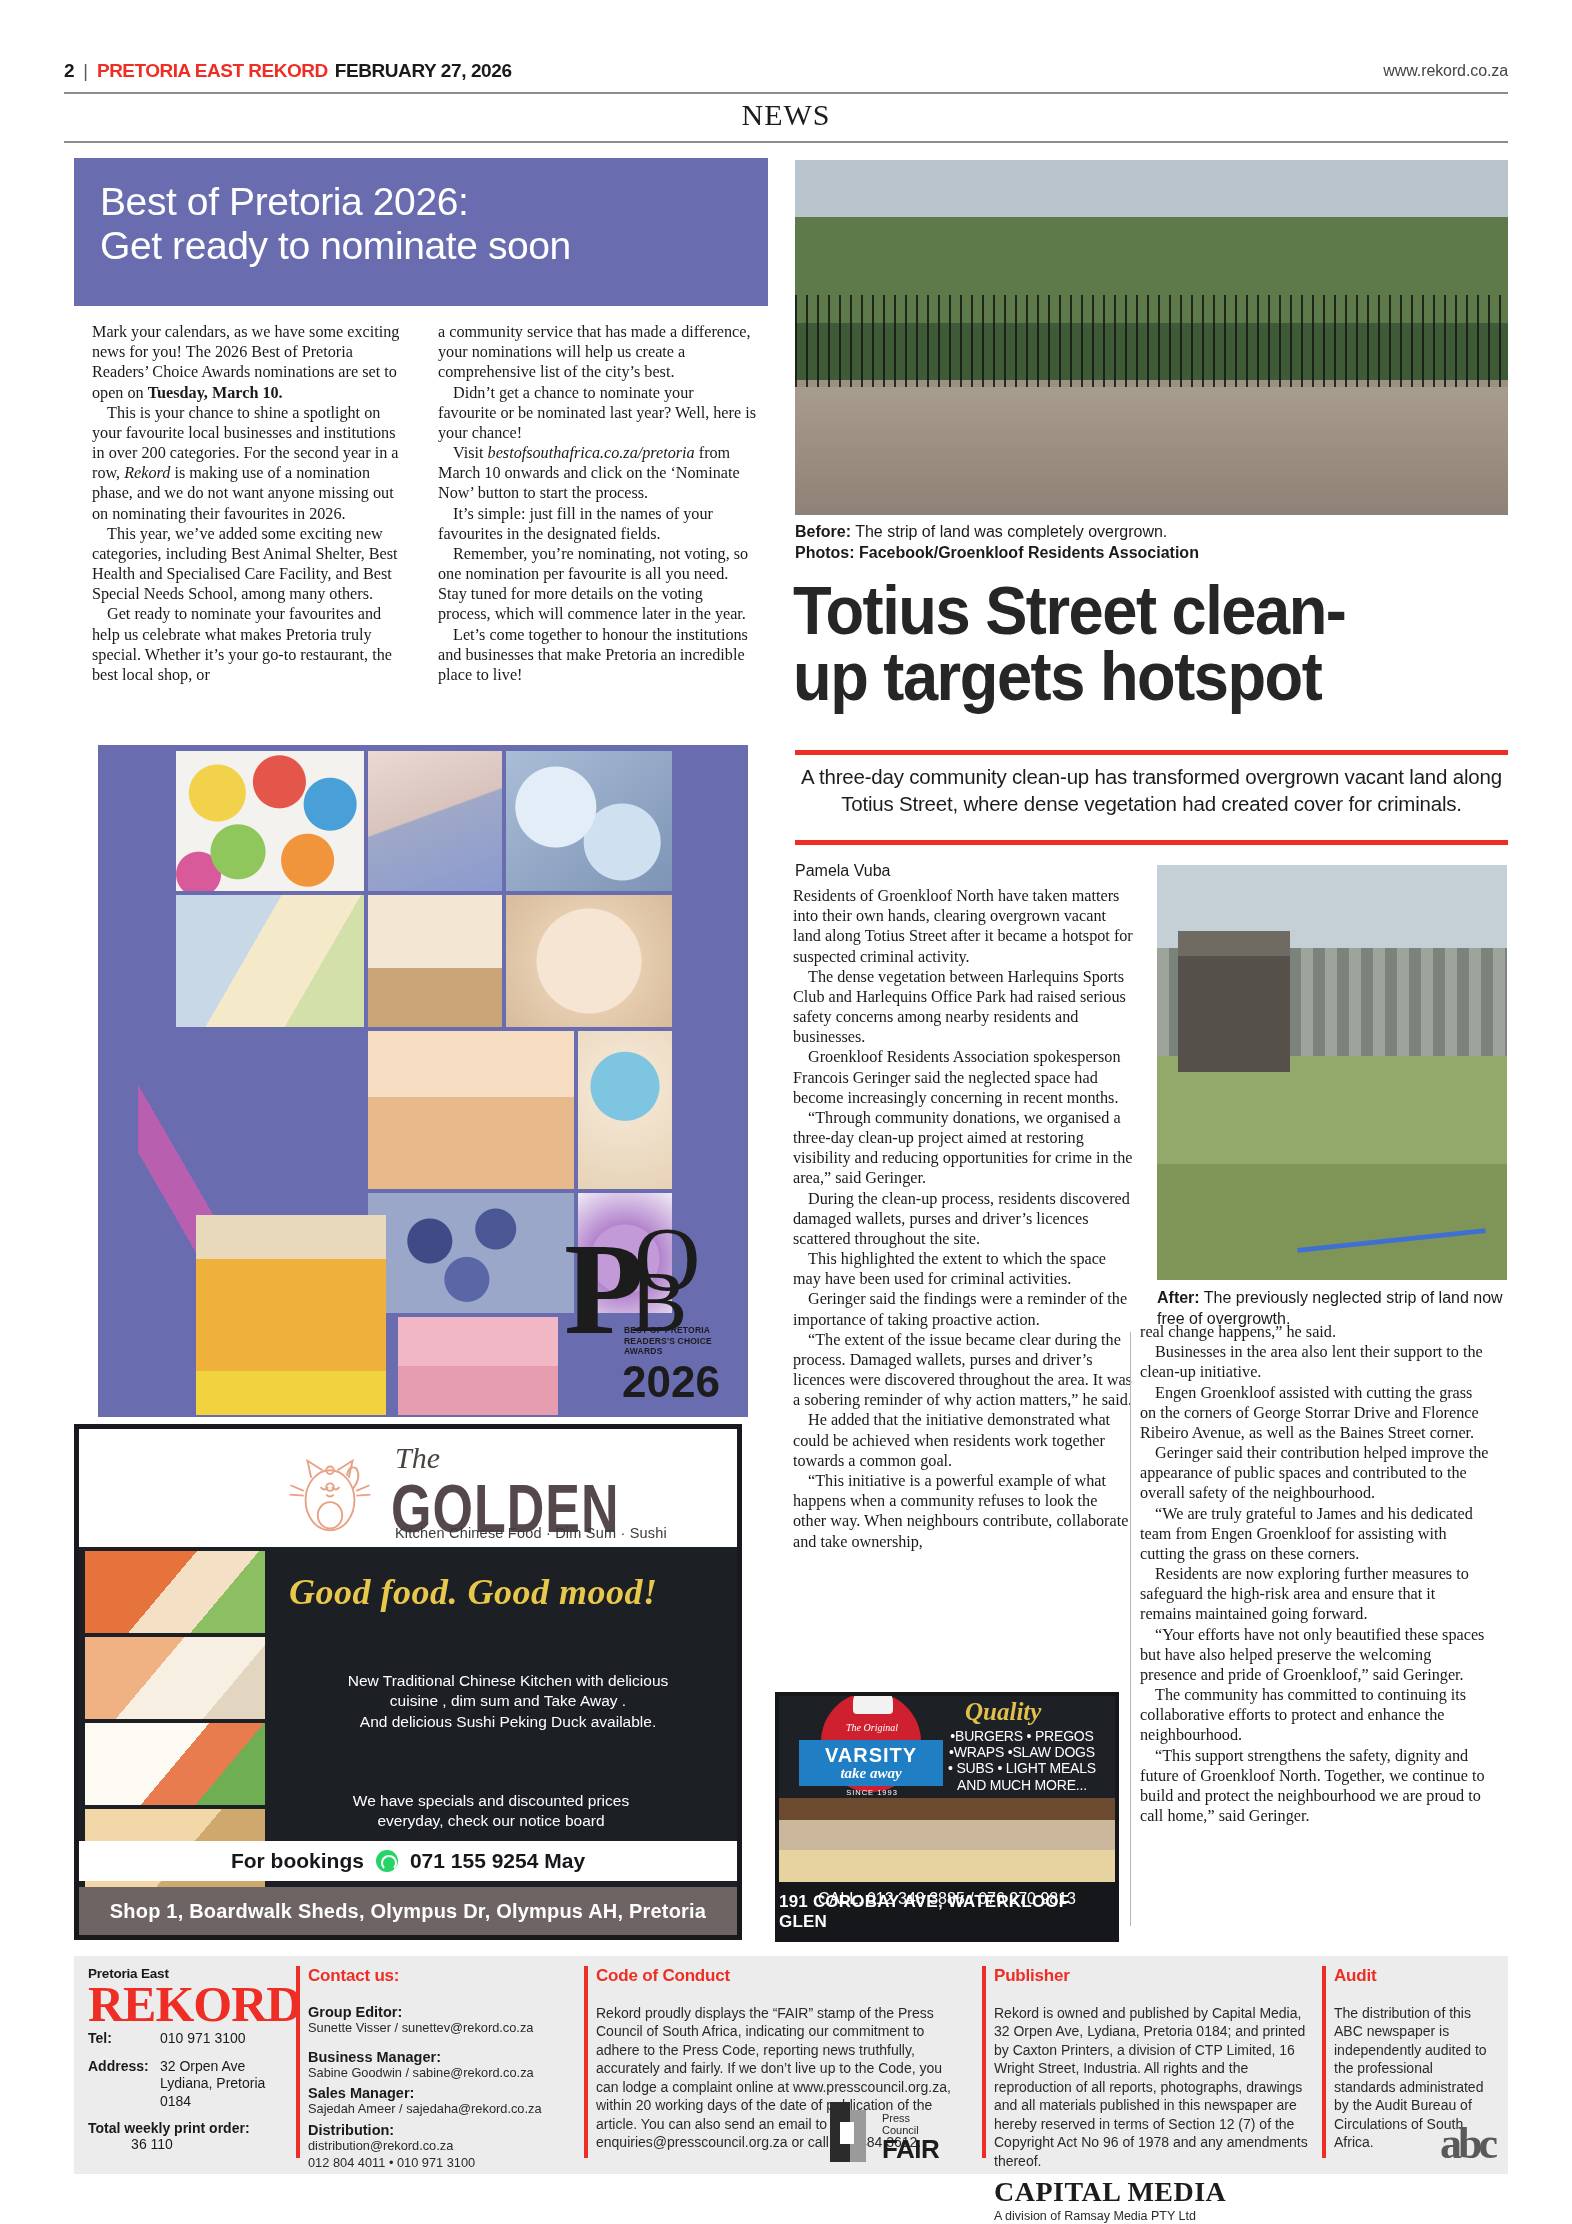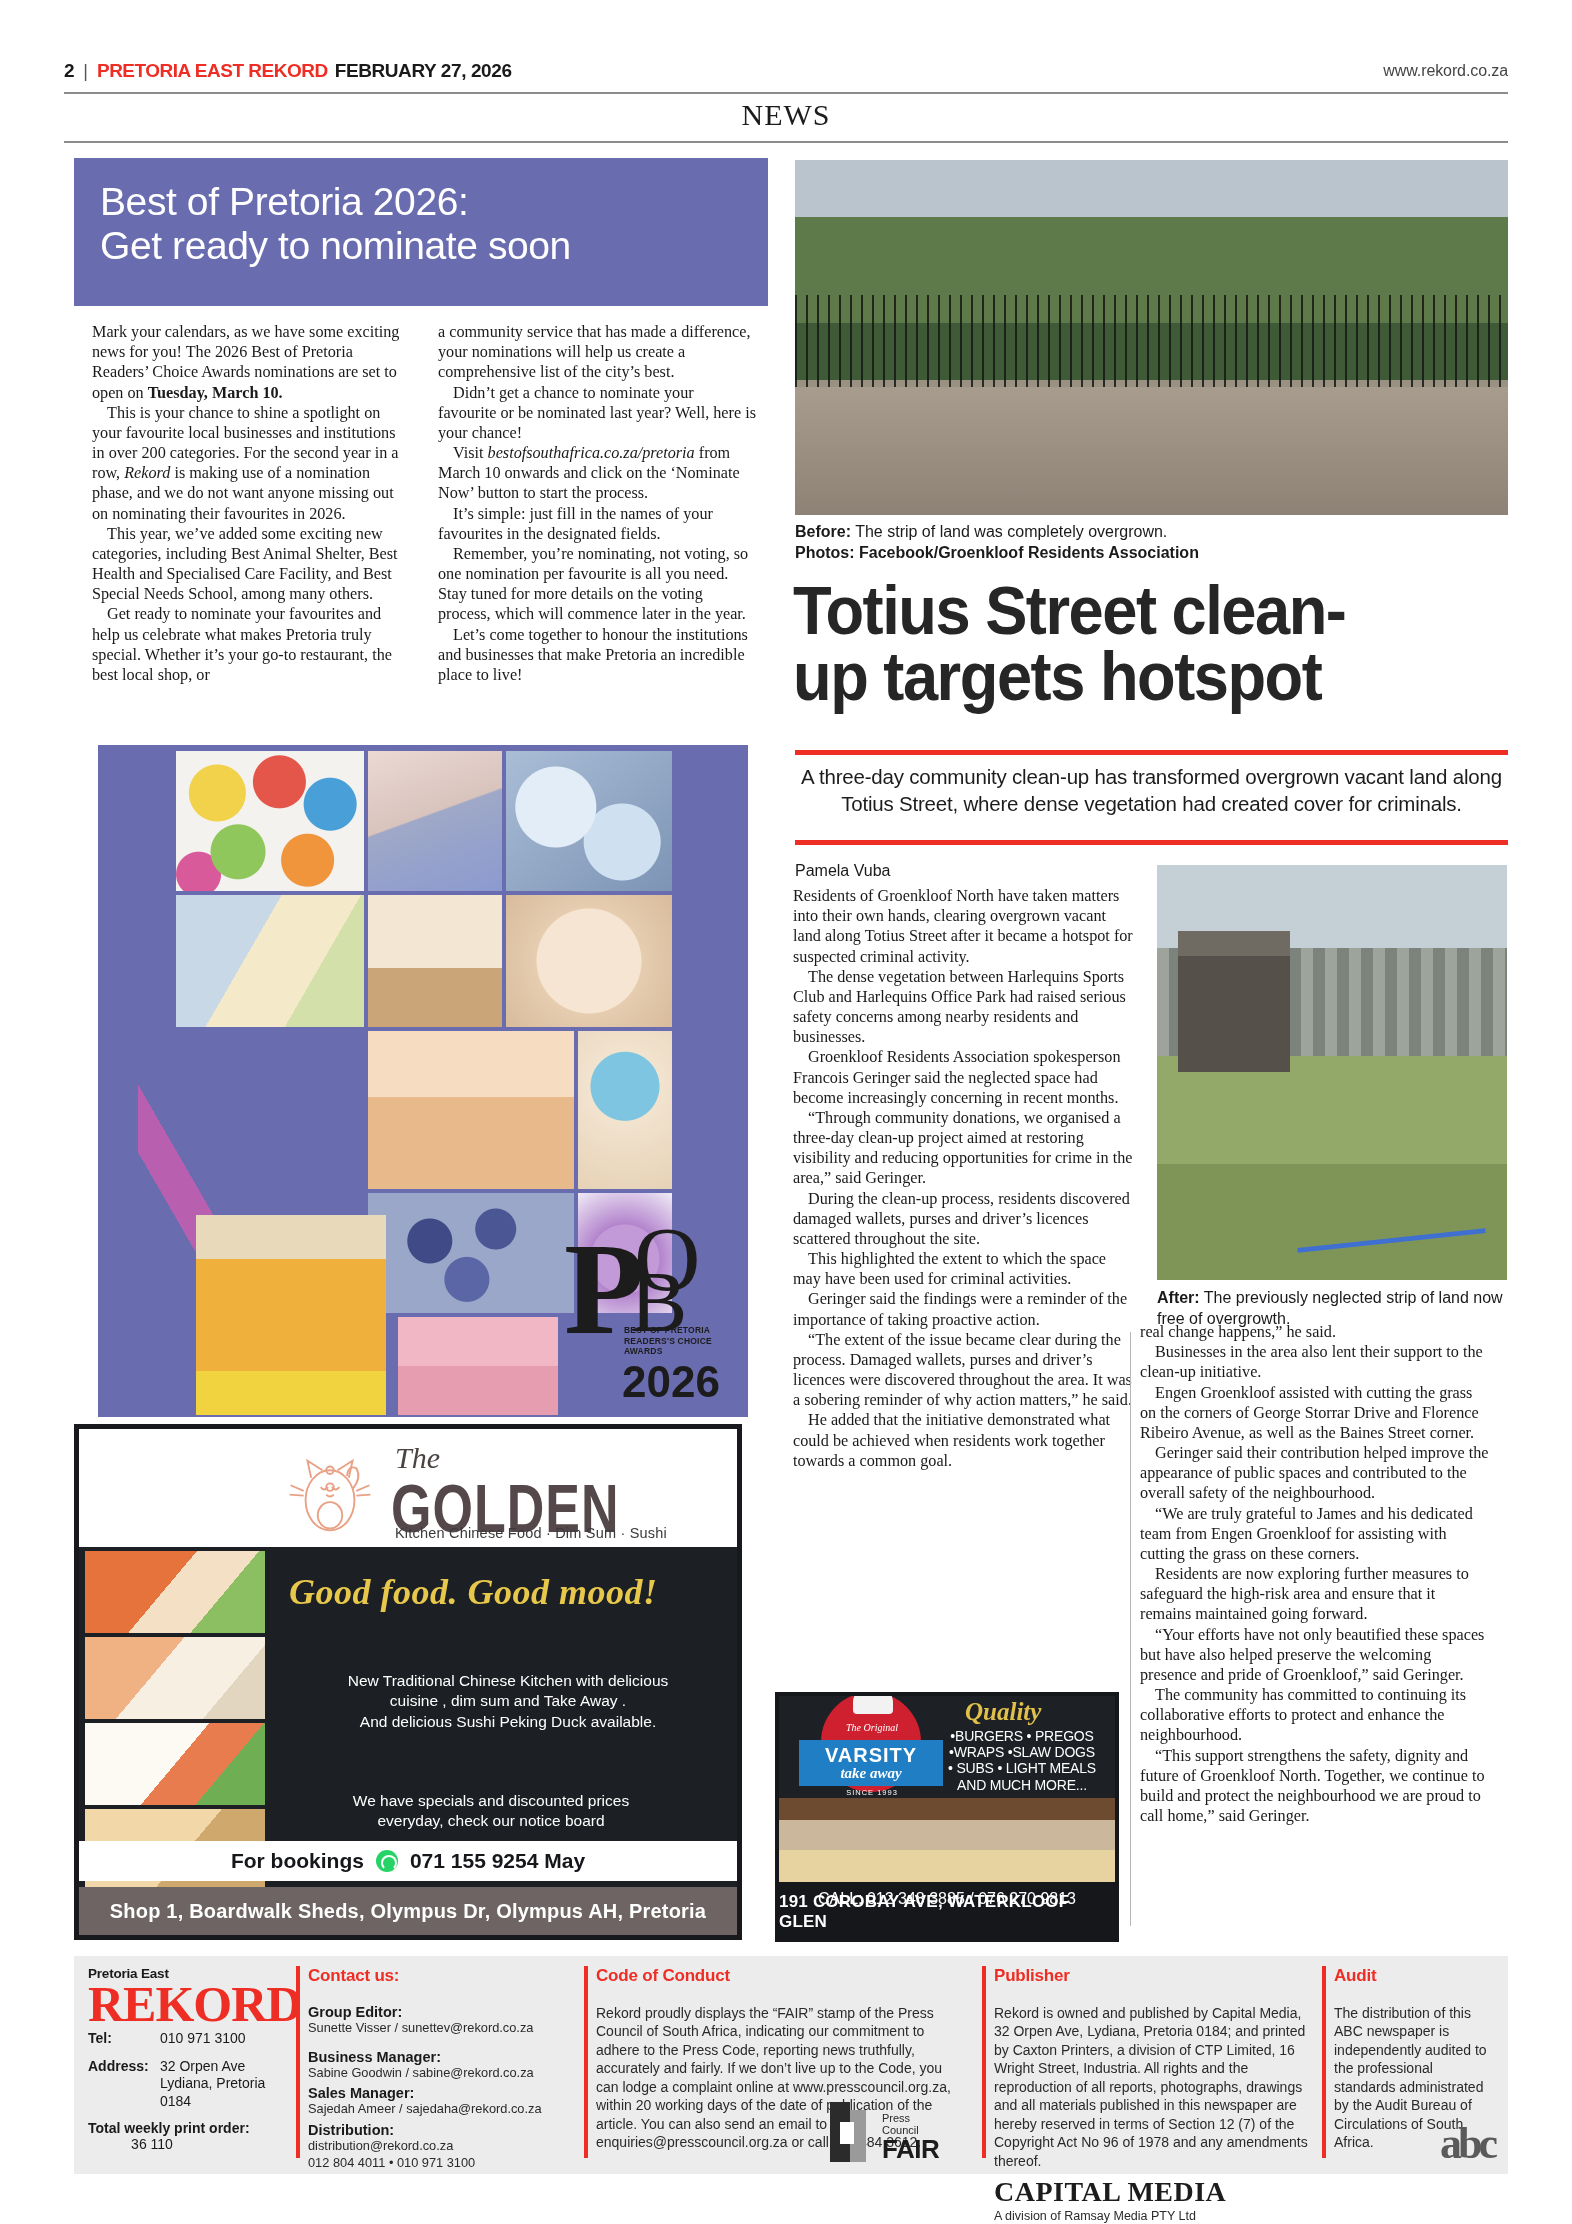--- a/index.html
+++ b/index.html
@@ -496,20 +496,21 @@
   <div class="art-col-left">
       <p class="first">Residents of Groenkloof North have taken matters into their own hands, clearing overgrown vacant land along Totius Street after it became a hotspot for suspected criminal activity.</p>
       <p class="">The dense vegetation between Harlequins Sports Club and Harlequins Office Park had raised serious safety concerns among nearby residents and businesses.</p>
       <p class="">Groenkloof Residents Association spokesperson Francois Geringer said the neglected space had become increasingly concerning in recent months.</p>
       <p class="">“Through community donations, we organised a three-day clean-up project aimed at restoring visibility and reducing opportunities for crime in the area,” said Geringer.</p>
       <p class="">During the clean-up process, residents discovered damaged wallets, purses and driver’s licences scattered throughout the site.</p>
       <p class="">This highlighted the extent to which the space may have been used for criminal activities.</p>
       <p class="">Geringer said the findings were a reminder of the importance of taking proactive action.</p>
       <p class="">“The extent of the issue became clear during the process. Damaged wallets, purses and driver’s licences were discovered throughout the area. It was a sobering reminder of why action matters,” he said.</p>
       <p class="">He added that the initiative demonstrated what could be achieved when residents work together towards a common goal.</p>
+      <p class="">“This initiative is a powerful example of what happens when a community refuses to look the other way. When neighbours contribute, collaborate and take ownership,</p>
     </div>
   <div class="col-divider"></div>
   <div class="art-col-right">
       <p class="first">real change happens,” he said.</p>
       <p class="">Businesses in the area also lent their support to the clean-up initiative.</p>
       <p class="">Engen Groenkloof assisted with cutting the grass on the corners of George Storrar Drive and Florence Ribeiro Avenue, as well as the Baines Street corner.</p>
       <p class="">Geringer said their contribution helped improve the appearance of public spaces and contributed to the overall safety of the neighbourhood.</p>
       <p class="">“We are truly grateful to James and his dedicated team from Engen Groenkloof for assisting with cutting the grass on these corners.</p>
       <p class="">Residents are now exploring further measures to safeguard the high-risk area and ensure that it remains maintained going forward.</p>
       <p class="">“Your efforts have not only beautified these spaces but have also helped preserve the welcoming presence and pride of Groenkloof,” said Geringer.</p>

